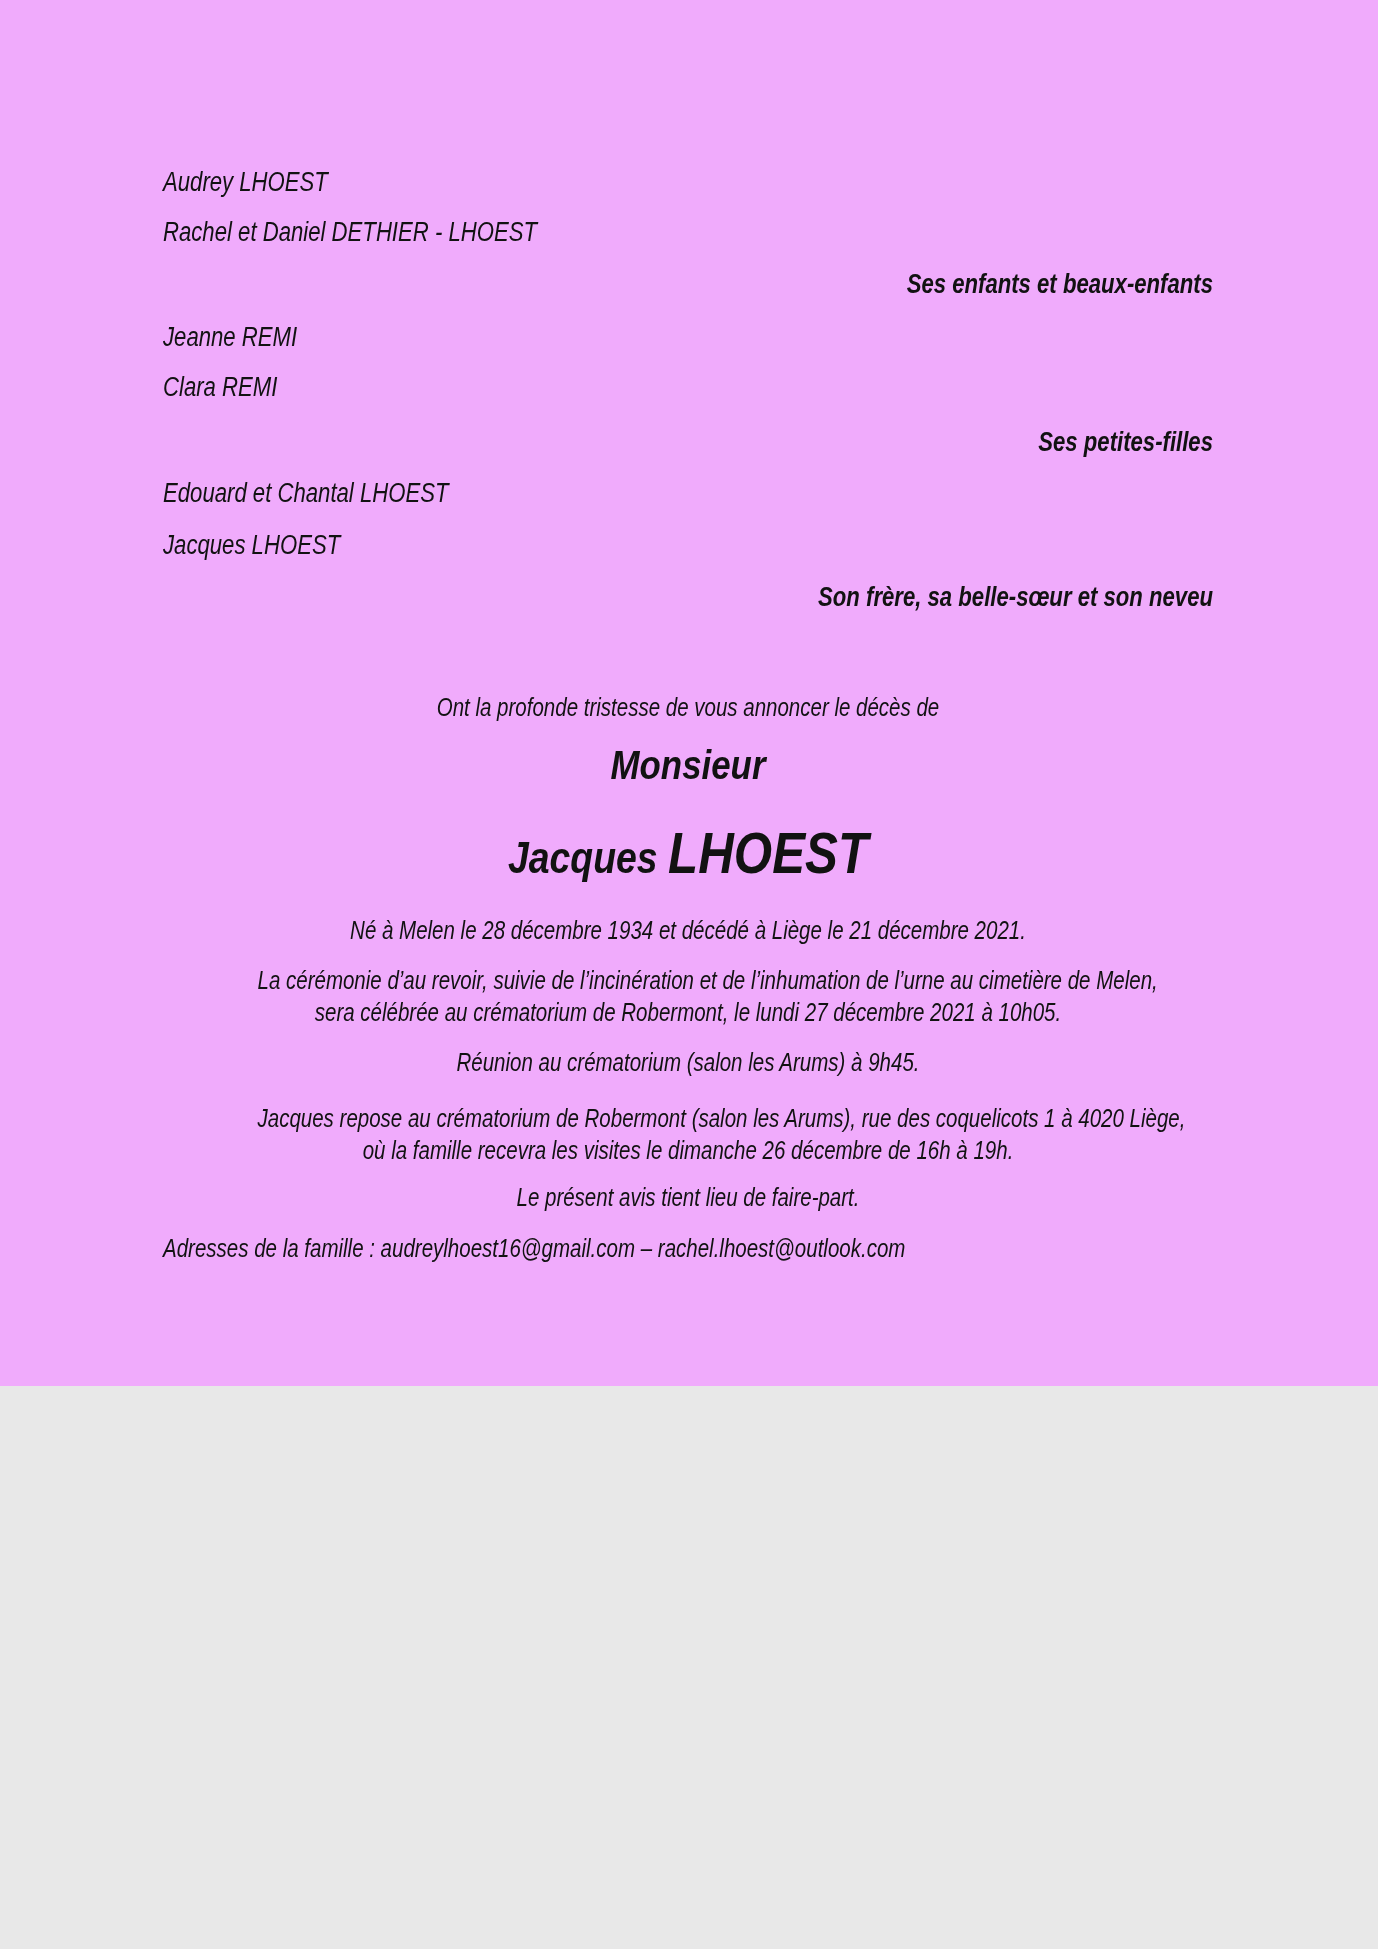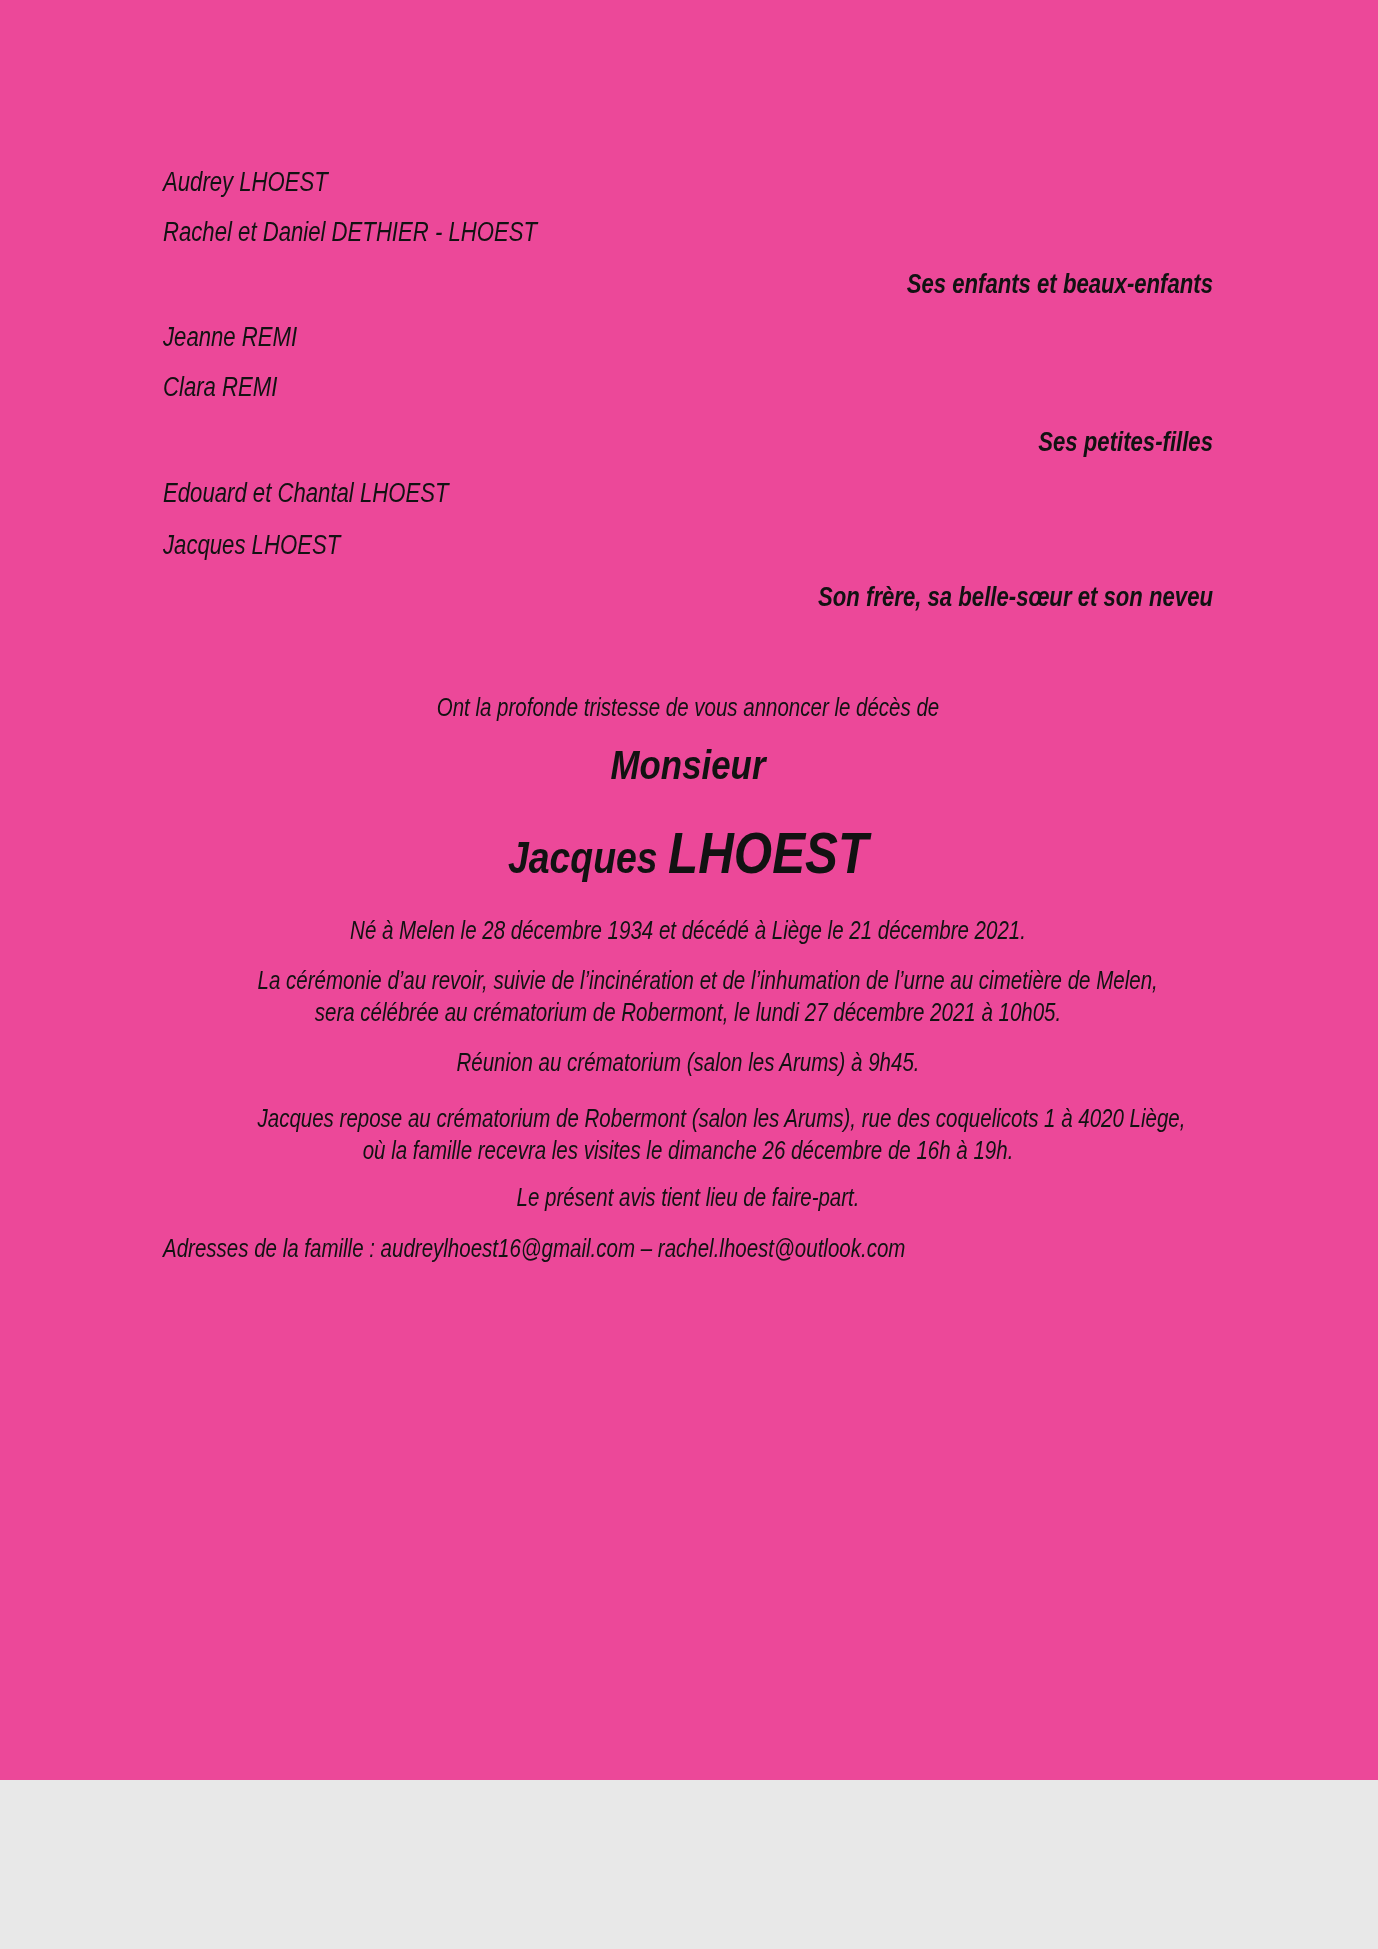--- a/index.html
+++ b/index.html
@@ -1,22 +1,22 @@
 <!DOCTYPE html>
 <html><head>
 <meta charset="utf-8">
 <style>
   * { margin: 0; padding: 0; box-sizing: border-box; }
   html, body { background: #e8e8e8; }
   .page {
     position: relative;
     width: 1378px;
-    height: 1780px;
+    height: 1386px;
     margin: 0 auto;
-    background: #ec4899;
+    background: #f0abfc;
     overflow: hidden;
     font-family: "Liberation Sans", sans-serif;
     font-style: italic;
     color: #121212;
   }
   .line {
     position: absolute;
     left: 163px;
     width: 1050px;
     font-size: 25px;

